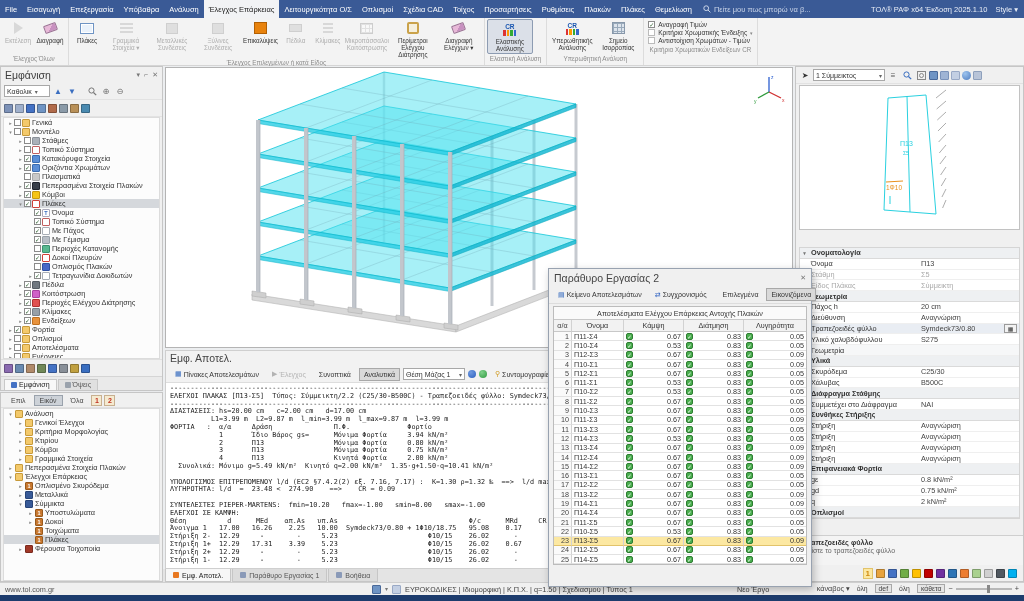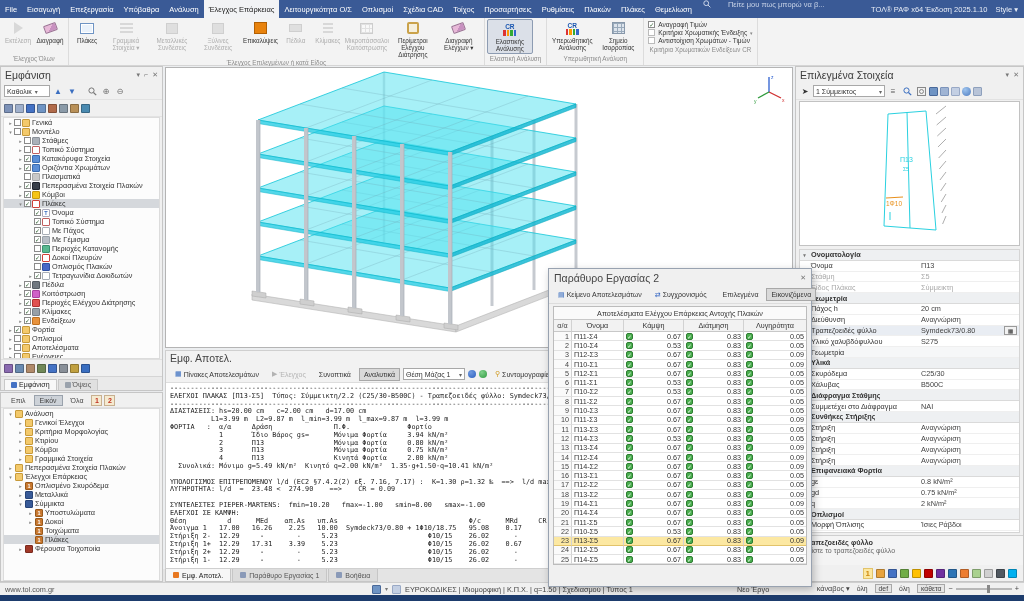--- a/index.html
+++ b/index.html
@@ -3,21 +3,21 @@
 <meta charset="utf-8">
 <style>
   * { margin:0; padding:0; box-sizing:border-box; }
   html,body { width:1024px; height:601px; overflow:hidden; }
   body { font-family:"Liberation Sans", sans-serif; font-size:8px; color:#333; background:#e9eaec; position:relative; }
 
   
   .menubar { position:absolute; top:0; left:0; width:1024px; height:18px; background:#3a5a96; display:flex; align-items:stretch; color:#fff; font-size:7.5px; }
   .menu-item { padding:0 5px; display:flex; align-items:center; white-space:nowrap; cursor:default; }
   .menu-item.active { background:#f2f3f5; color:#222; }
-  .menu-search { display:flex; align-items:flex-start; gap:17px; padding:0 6px; color:#c9d4e8; white-space:nowrap; }
+  .menu-search { display:flex; align-items:center; gap:3px; padding:0 6px; color:#c9d4e8; white-space:nowrap; }
   .menu-right { margin-left:auto; display:flex; align-items:center; gap:8px; padding:0 6px; white-space:nowrap; color:#e8edf6; }
 
   
   .ribbon { position:absolute; top:18px; left:0; width:1024px; height:48px; background:#f3f3f3; border-bottom:1px solid #d5d5d5; display:flex; }
   .rgroup { display:flex; flex-direction:column; border-right:1px solid #dcdcdc; padding:1px 2px 0 2px; }
   .rbtns { flex:1; display:flex; align-items:flex-start; }
   .rbtn { display:flex; flex-direction:column; align-items:center; min-width:32px; max-width:46px; padding:1px 2px; font-size:6.3px; line-height:7px; text-align:center; color:#333; }
   .rbtn.disabled { color:#adadad; }
   .rbtn.disabled .ricon { opacity:.45; filter:grayscale(1); }
   .rbtn.active { background:#dbe0e8; border:1px solid #8d9cb2; border-radius:2px; }
@@ -85,21 +85,21 @@
   .vscroll { position:absolute; right:0; top:0; bottom:0; width:7px; background:#eee; border-left:1px solid #ddd; }
   .vscroll .thumb { position:absolute; left:1px; right:1px; top:18%; height:30%; background:#c4c4c4; border-radius:2px; }
   .doc-tabs { height:13px; flex:none; display:flex; align-items:stretch; gap:1px; padding:0 2px; background:#e4e4e4; }
   .dtab { display:flex; align-items:center; gap:3px; font-size:7px; padding:0 7px; color:#555; background:#dcdcdc; border:1px solid #c6c6c6; border-top:none; }
   .dtab.active { background:#f7f7f7; color:#222; }
 
   
   .right-col { position:absolute; left:795px; top:66px; width:229px; bottom:19px; display:flex; flex-direction:column; }
   #sel-panel { flex:1; }
   .preview { height:145px; flex:none; background:#fff; border:1px solid #c2c2c2; margin:1px 3px; }
-  .props { flex:1; background:#4c1d95; border:1px solid #d5d5d5; margin:2px 3px; overflow:hidden; }
+  .props { flex:1; background:#4c1d95; border:1px solid #d5d5d5; margin:16px 3px; overflow:hidden; }
   .prow { height:10.8px; display:flex; align-items:center; font-size:7.3px; border-bottom:1px solid #efefef; background:#fff; }
   .prow.group { background:#eef0f2; font-weight:bold; border-bottom:1px solid #dadada; color:#333; }
   .prow.subgroup { background:#f6f7f8; }
   .prow.dis .pl, .prow.dis .pv { color:#a9a9a9; }
   .prow.selrow { background:#e9edf3; }
   .pexp { width:9px; text-align:center; font-size:5px; color:#777; flex:none; }
   .pl { width:112px; flex:none; padding-left:2px; color:#333; overflow:hidden; white-space:nowrap; }
   .pv { flex:1; color:#444; overflow:hidden; white-space:nowrap; }
   .pbtn { width:13px; height:9px; flex:none; border:1px solid #9a9a9a; background:#f2f2f2; font-size:6px; display:flex; align-items:center; justify-content:center; margin-right:2px; }
   .pinfo { flex:none; height:30px; background:#f4f4f4; border-top:1px solid #cfcfcf; padding:2px 6px; }
@@ -761,27 +761,20 @@
   </div>
   <div class="doc-tabs" id="doc-tabs">
       <span class="dtab active"><span class="sq" style="width:6px;height:6px;background:#e87820"></span>Εμφ. Αποτελ.</span>
       <span class="dtab "><span class="sq" style="width:6px;height:6px;background:#8a9ab8"></span>Παράθυρο Εργασίας 1</span>
       <span class="dtab "><span class="sq" style="width:6px;height:6px;background:#8a9ab8"></span>Βοήθεια</span>
     </div>
 </div>
 
 <div class="right-col">
   <div class="panel" id="sel-panel">
-    <div class="phead">
-      <span>Επιλεγμένα Στοιχεία</span>
-      <span class="pbtns">
-          <span>▾</span>
-          <span>✕</span>
-        </span>
-    </div>
     <div class="toolrow">
       <span class="mini">➤</span>
       <span class="combo" style="width:72px">
           <span>1 Σύμμεικτος</span>
           <span class="car" style="margin-left:auto">▾</span>
         </span>
       <span class="mini" style="color:#555">≡</span>
       <span class="mini">
           <svg width="9" height="9" viewBox="0 0 9 9">
             <circle cx="3.5" cy="3.5" r="2.6" fill="none" stroke="#3a6ec0" stroke-width="1"></circle>

